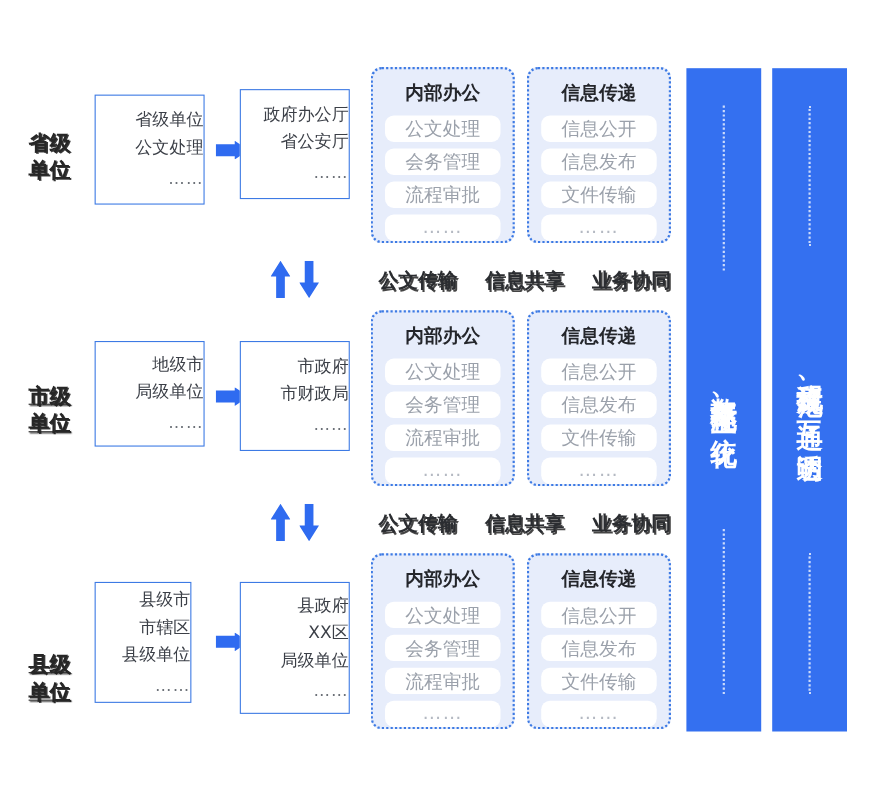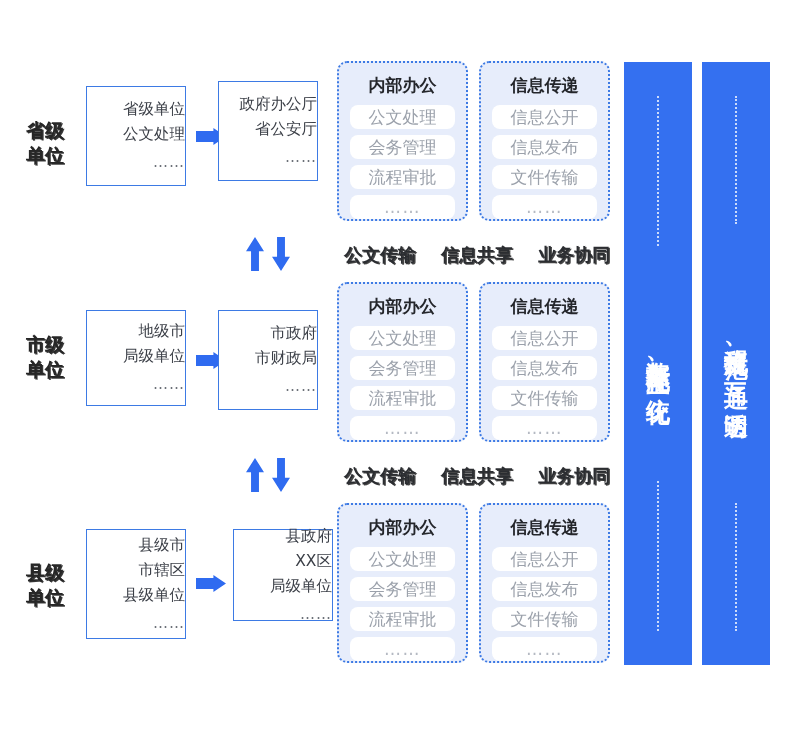--- a/index.html
+++ b/index.html
@@ -186,21 +186,21 @@
   <div class="panel-item">文件传输</div>
   <div class="panel-item dots">……</div>
 </div>
 
 <div class="updown" style="left:246px; top:237px;">
   <div class="up"></div>
   <div class="down"></div>
 </div>
 <div class="divider-caption" style="left:344px; top:243px;">公文传输    信息共享    业务协同</div>
 
-<div class="tier-label" style="top:332px;">
+<div class="tier-label" style="top:348px;text-decoration:underline;">
   <span>市级</span>
   <span>单位</span>
 </div>
 
 <div class="org-box" style="left:86px; top:310px; width:100px; height:96px;">
   <span class="line">地级市</span>
   <span class="line">局级单位</span>
   <span class="dots">……</span>
 </div>
 
@@ -227,35 +227,35 @@
   <div class="panel-item">文件传输</div>
   <div class="panel-item dots">……</div>
 </div>
 
 <div class="updown" style="left:246px; top:458px;">
   <div class="up"></div>
   <div class="down"></div>
 </div>
 <div class="divider-caption" style="left:344px; top:464px;">公文传输    信息共享    业务协同</div>
 
-<div class="tier-label" style="top:560px;">
+<div class="tier-label" style="top:592px;text-decoration:underline;">
   <span>县级</span>
   <span>单位</span>
 </div>
 
-<div class="org-box" style="left:86px; top:529px; width:100px; height:110px;padding-left:17px;">
+<div class="org-box" style="left:86px; top:529px; width:88px; height:110px;padding-left:17px;">
   <span class="line">县级市</span>
   <span class="line">市辖区</span>
   <span class="line">县级单位</span>
   <span class="dots">……</span>
 </div>
 
 <div class="arrow-right" style="left:196px; top:575px;"></div>
 
-<div class="org-box" style="left:233px; top:529px; width:100px; height:92px;">
+<div class="org-box" style="left:218px; top:529px; width:100px; height:120px;">
   <span class="line">县政府</span>
   <span class="line">XX区</span>
   <span class="line">局级单位</span>
   <span class="dots">……</span>
 </div>
 
 <div class="panel" style="left:337px; top:503px; width:131px; height:160px;">
   <div class="panel-title">内部办公</div>
   <div class="panel-item">公文处理</div>
   <div class="panel-item">会务管理</div>

